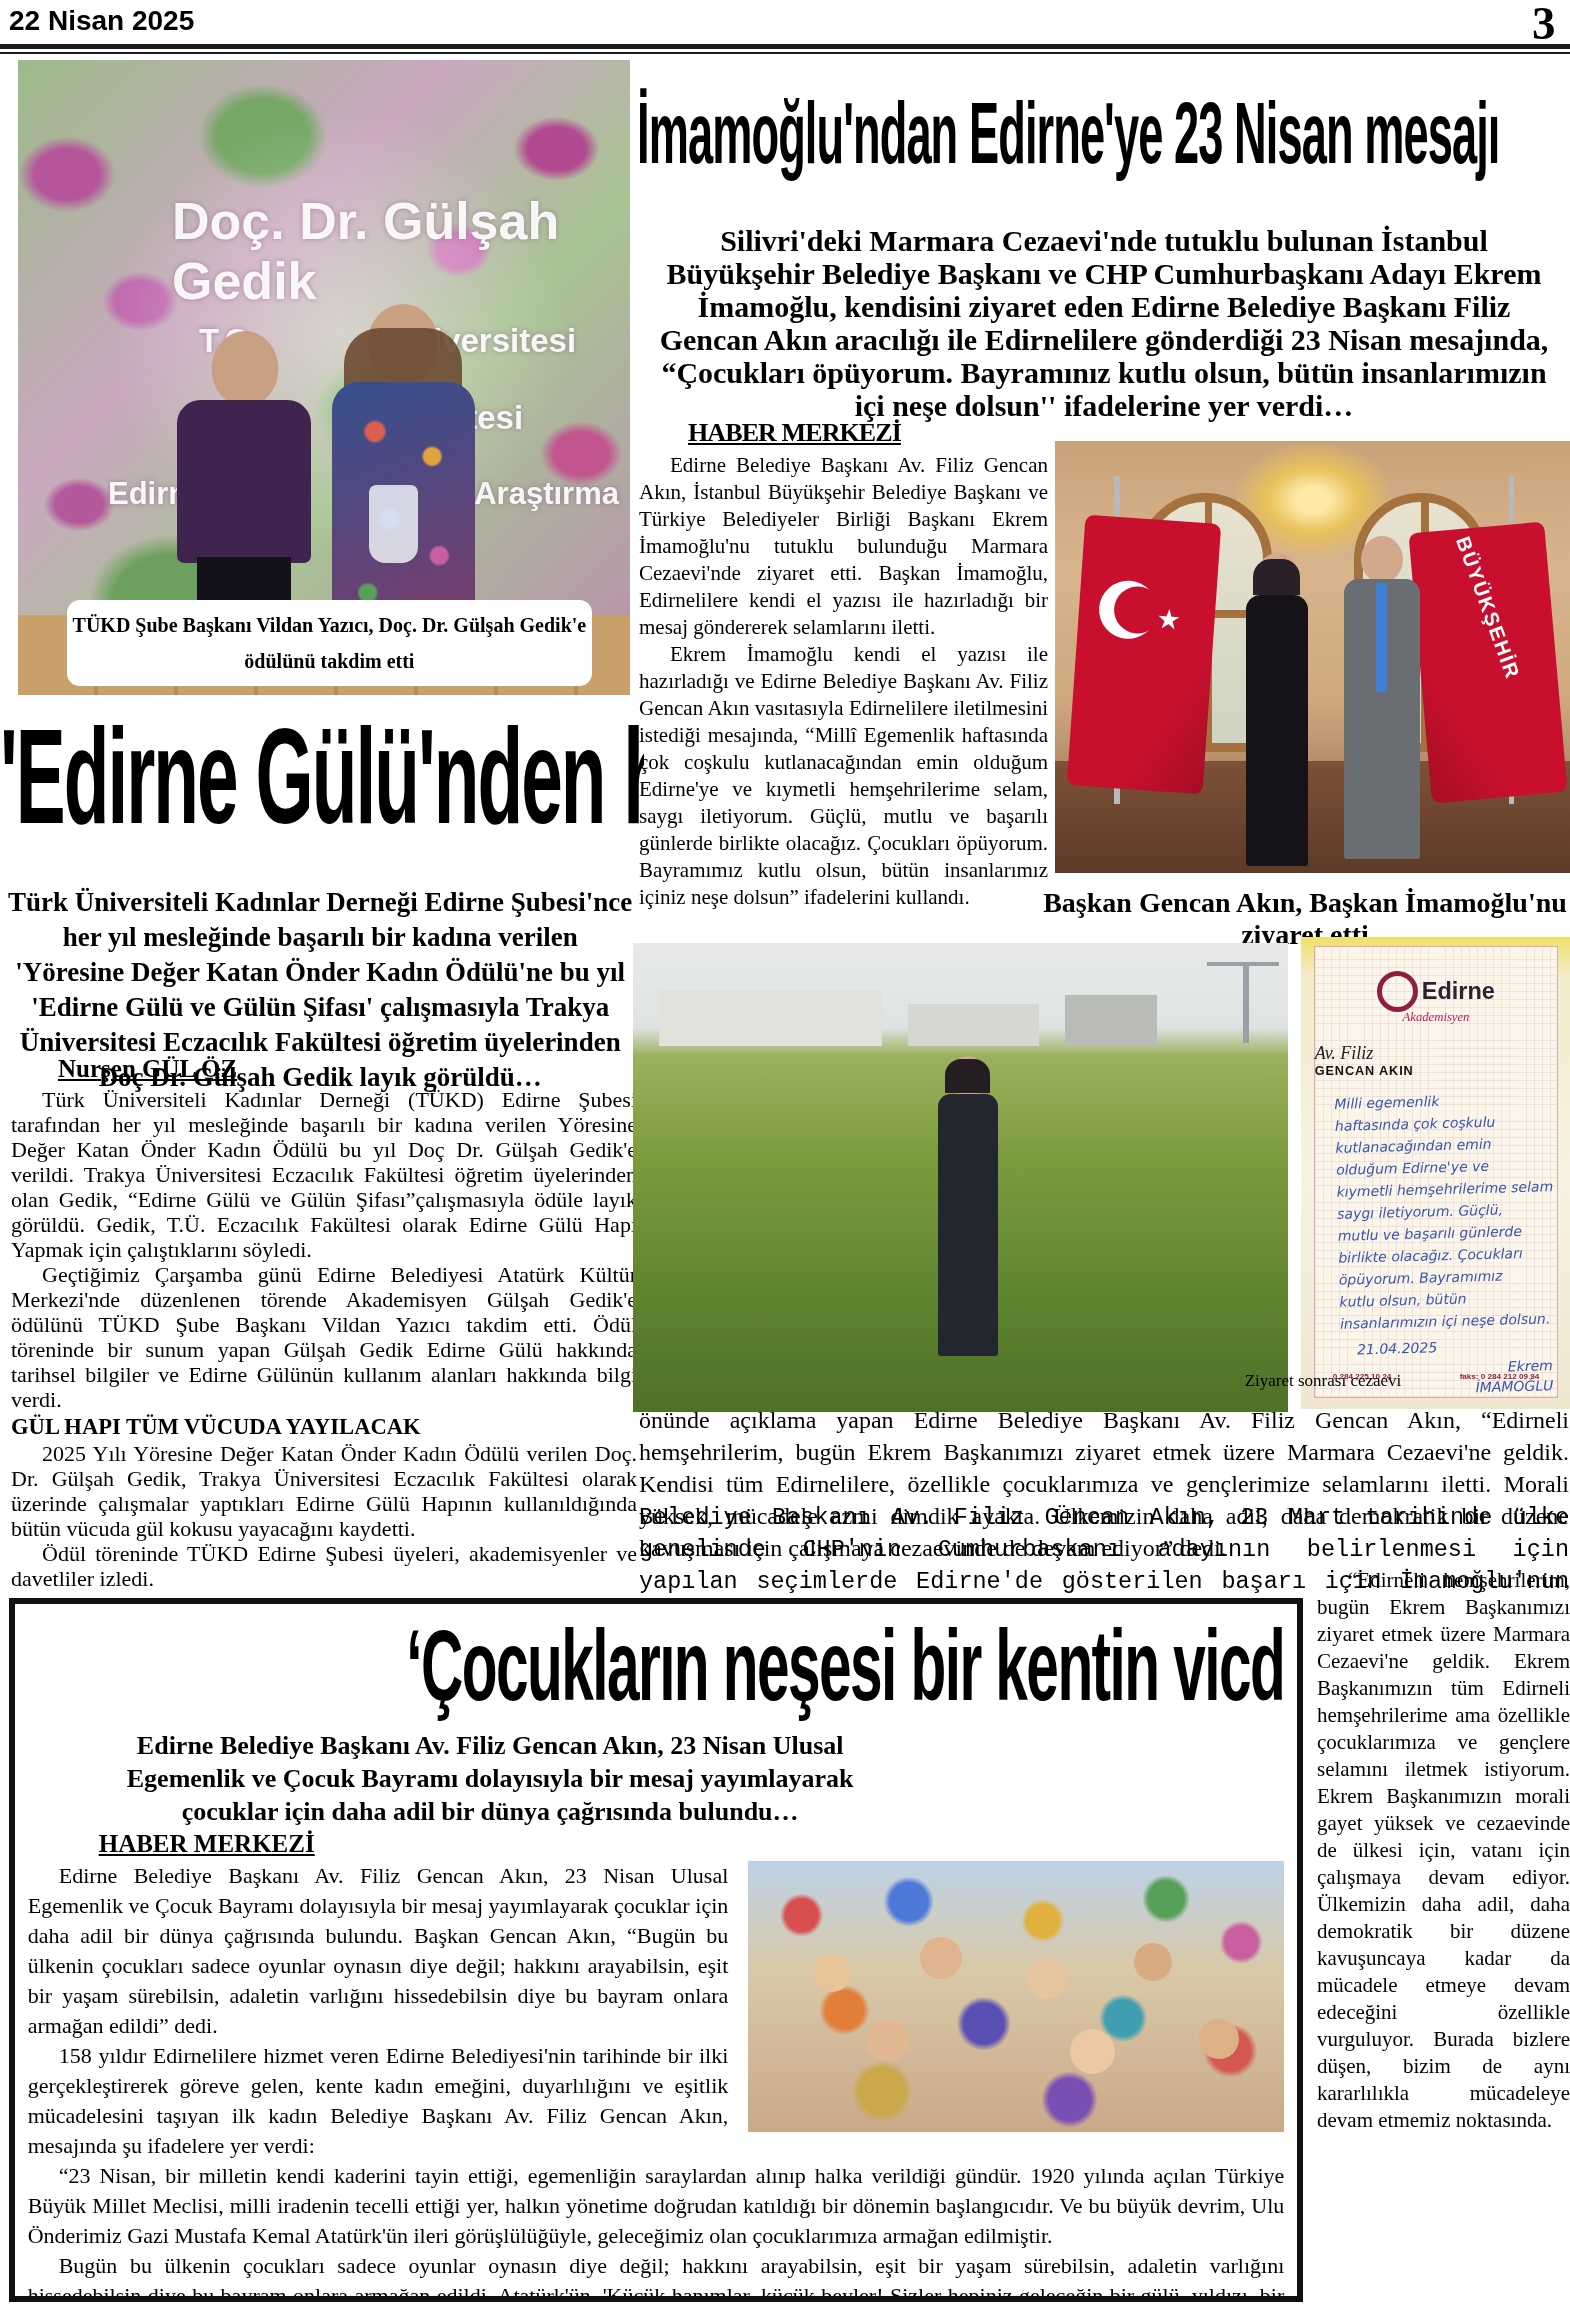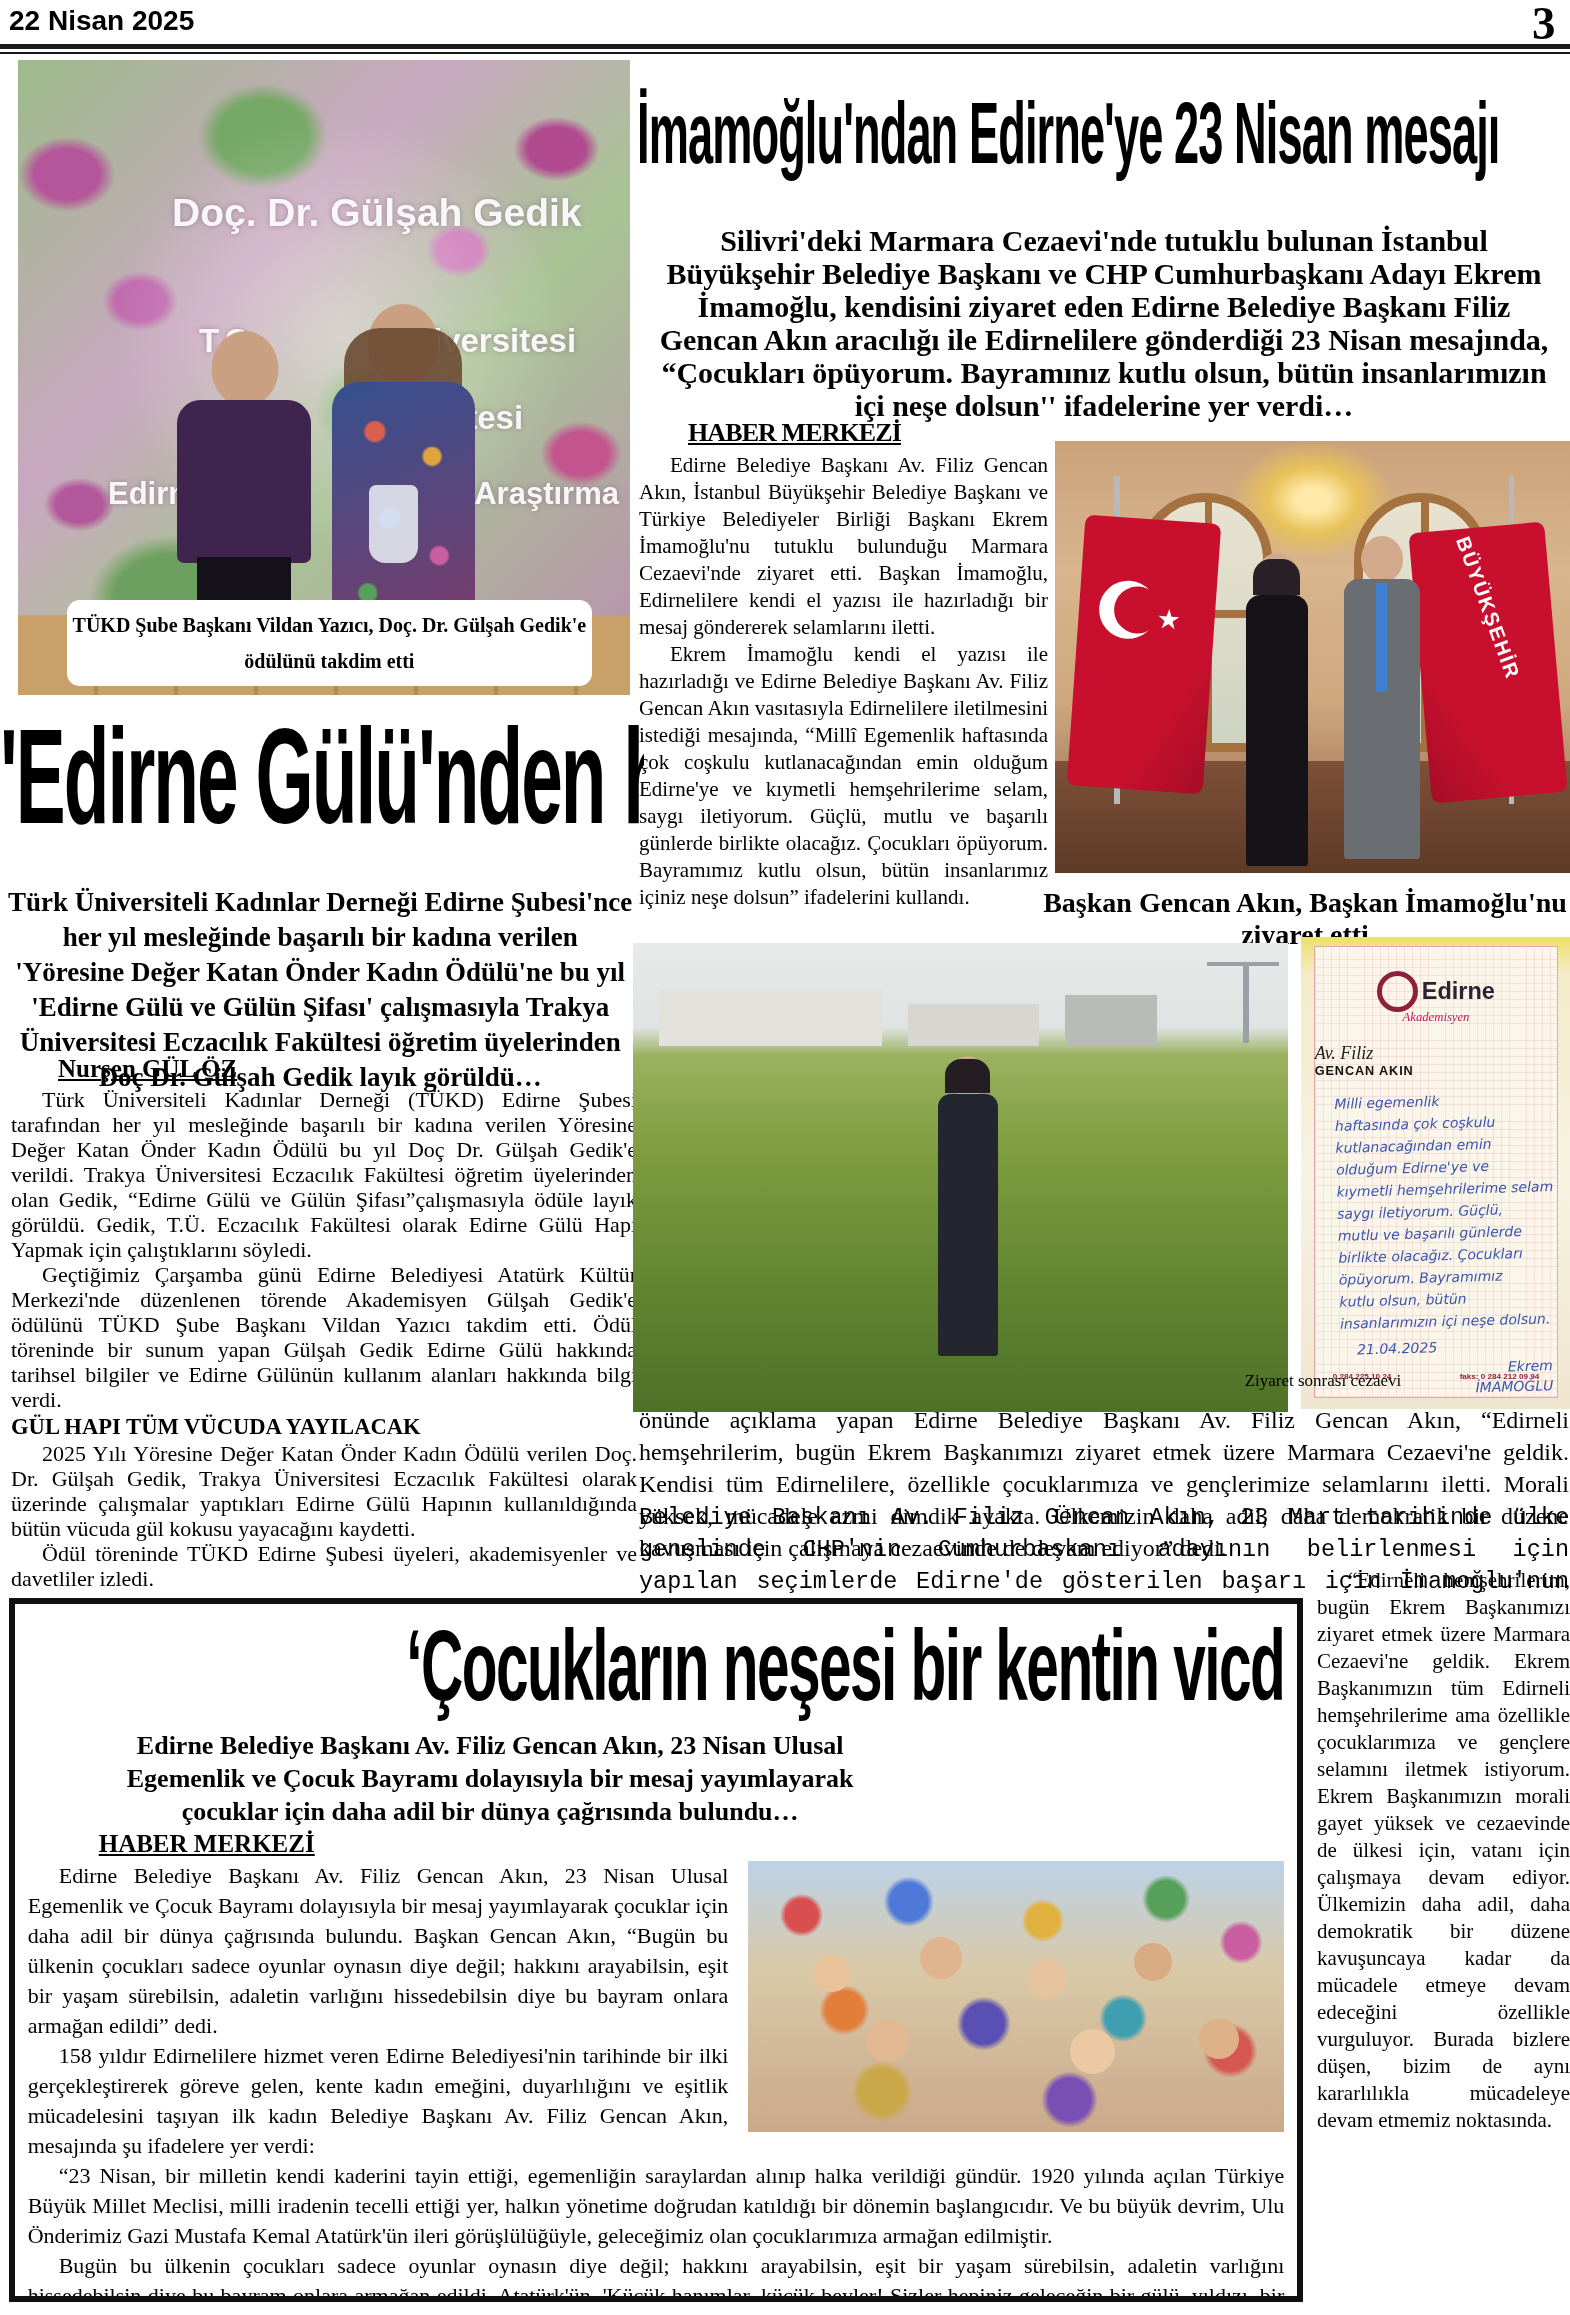--- a/index.html
+++ b/index.html
@@ -159,21 +159,21 @@
 
 <div class="page">
 
   <div class="abs hdr-date">22 Nisan 2025</div>
   <div class="abs pageno">3</div>
   <div class="abs rule1"></div>
   <div class="abs rule2"></div>
 
   <figure class="abs award-photo" style="margin:0;">
     <div class="award-glow"></div>
-    <div class="slide-text" style="left:154px;top:131px;font-size:39px;">Doç. Dr. Gülşah Gedik</div>
+    <div class="slide-text" style="left:154px;top:131px;font-size:52px;">Doç. Dr. Gülşah Gedik</div>
     <div class="slide-text" style="left:181px;top:262px;font-size:33px;">T.C.</div>
     <div class="slide-text" style="left:371px;top:262px;font-size:33px;">Üniversitesi</div>
     <div class="slide-text" style="left:362px;top:339px;font-size:33px;">Fakültesi</div>
     <div class="slide-text" style="left:90px;top:416px;font-size:31px;">Edirne</div>
     <div class="slide-text" style="left:335px;top:416px;font-size:31px;">lama ve Araştırma</div>
     <div class="floor"></div>
 
     <div class="person" style="left:154px;top:271px;width:145px;height:299px;">
       <div class="head" style="top:0;width:67px;height:76px;background:#caa083;"></div>
       <div style="position:absolute;top:69px;left:5.4px;width:134px;height:163px;background:#3f2450;border-radius:23.5px 23.5px 7.2px 7.2px;"></div>

